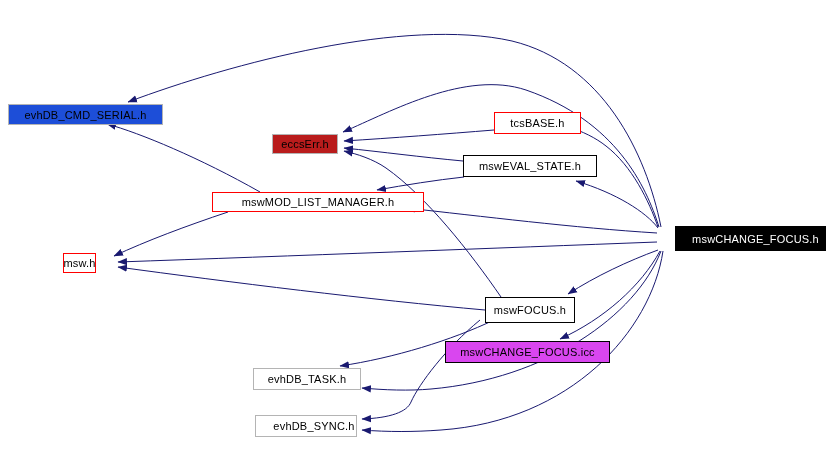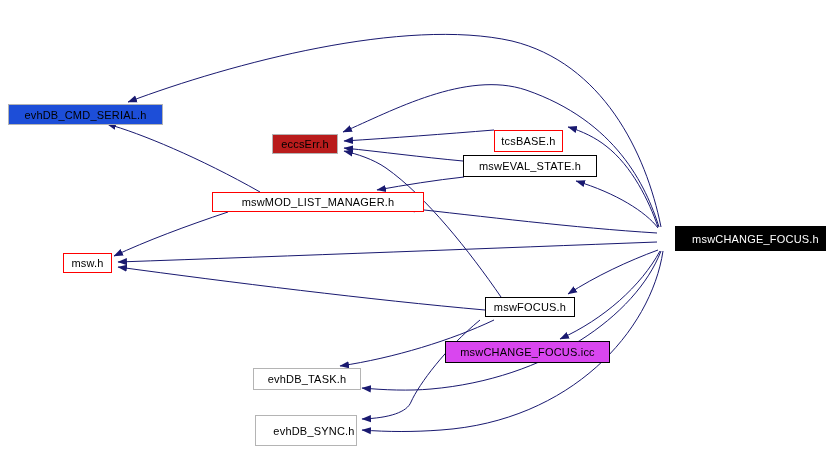--- a/index.html
+++ b/index.html
@@ -69,23 +69,23 @@
         <path class="edge" d="M 228 212 C 186 226 146 241 114 256" stroke="#191970" marker-end="url(#arrowhead)"></path>
         <path class="edge" d="M 501 297 C 470 252 426 196 386 168 C 373 159 357 154 344 151" stroke="#191970" marker-end="url(#arrowhead)"></path>
         <path class="edge" d="M 485 310 C 372 300 228 282 118 267" stroke="#191970" marker-end="url(#arrowhead)"></path>
         <path class="edge" d="M 494 320 C 452 340 394 358 340 366" stroke="#191970" marker-end="url(#arrowhead)"></path>
         <path class="edge" d="M 480 320 C 446 348 419 384 411 402 C 407 412 390 418 362 419" stroke="#191970" marker-end="url(#arrowhead)"></path>
       </g>
   </svg>
   <div id="node-group">
       <div class="node" style="left: 8px; top: 104px; width: 155px; height: 21px; border-color: rgb(180, 180, 180); background: #1d4ed8; color: rgb(0, 0, 0);">evhDB_CMD_SERIAL.h</div>
       <div class="node" style="left: 272px; top: 134px; width: 66px; height: 20px; border-color: rgb(180, 180, 180); background: #b91c1c; color: rgb(0, 0, 0);">eccsErr.h</div>
-      <div class="node" style="left: 494px; top: 112px; width: 69px; height: 22px; border-color: rgb(255, 0, 0); background: rgb(255, 255, 255); color: rgb(0, 0, 0); margin-top: 18px;">tcsBASE.h</div>
+      <div class="node" style="left: 494px; top: 112px; width: 87px; height: 22px; border-color: rgb(255, 0, 0); background: rgb(255, 255, 255); color: rgb(0, 0, 0);">tcsBASE.h</div>
       <div class="node" style="left: 463px; top: 155px; width: 134px; height: 22px; border-color: rgb(0, 0, 0); background: rgb(255, 255, 255); color: rgb(0, 0, 0);">mswEVAL_STATE.h</div>
       <div class="node" style="left: 212px; top: 192px; width: 212px; height: 20px; border-color: rgb(255, 0, 0); background: rgb(255, 255, 255); color: rgb(0, 0, 0);">mswMOD_LIST_MANAGER.h</div>
-      <div class="node" style="left: 63px; top: 253px; width: 49px; height: 20px; border-color: rgb(255, 0, 0); background: rgb(255, 255, 255); color: rgb(0, 0, 0);">msw.h</div>
+      <div class="node" style="left: 63px; top: 253px; width: 33px; height: 20px; border-color: rgb(255, 0, 0); background: rgb(255, 255, 255); color: rgb(0, 0, 0);">msw.h</div>
       <div class="node" style="left: 657px; top: 226px; width: 161px; height: 25px; border-color: rgb(0, 0, 0); background: rgb(0, 0, 0); color: rgb(255, 255, 255); margin-left: 18px;">mswCHANGE_FOCUS.h</div>
-      <div class="node" style="left: 485px; top: 297px; width: 90px; height: 20px; border-color: rgb(0, 0, 0); background: rgb(255, 255, 255); color: rgb(0, 0, 0);">mswFOCUS.h</div>
+      <div class="node" style="left: 485px; top: 297px; width: 90px; height: 26px; border-color: rgb(0, 0, 0); background: rgb(255, 255, 255); color: rgb(0, 0, 0);">mswFOCUS.h</div>
       <div class="node" style="left: 445px; top: 341px; width: 165px; height: 22px; border-color: rgb(0, 0, 0); background: #d946ef; color: rgb(0, 0, 0);">mswCHANGE_FOCUS.icc</div>
       <div class="node" style="left: 253px; top: 368px; width: 108px; height: 22px; border-color: rgb(180, 180, 180); background: rgb(255, 255, 255); color: rgb(0, 0, 0);">evhDB_TASK.h</div>
-      <div class="node" style="left: 255px; top: 415px; width: 102px; height: 31px; border-color: rgb(180, 180, 180); background: rgb(255, 255, 255); color: rgb(0, 0, 0); padding-left: 16px;">evhDB_SYNC.h</div>
+      <div class="node" style="left: 255px; top: 415px; width: 102px; height: 22px; border-color: rgb(180, 180, 180); background: rgb(255, 255, 255); color: rgb(0, 0, 0); padding-left: 16px;">evhDB_SYNC.h</div>
     </div>
 </div>
 
 </body></html>

